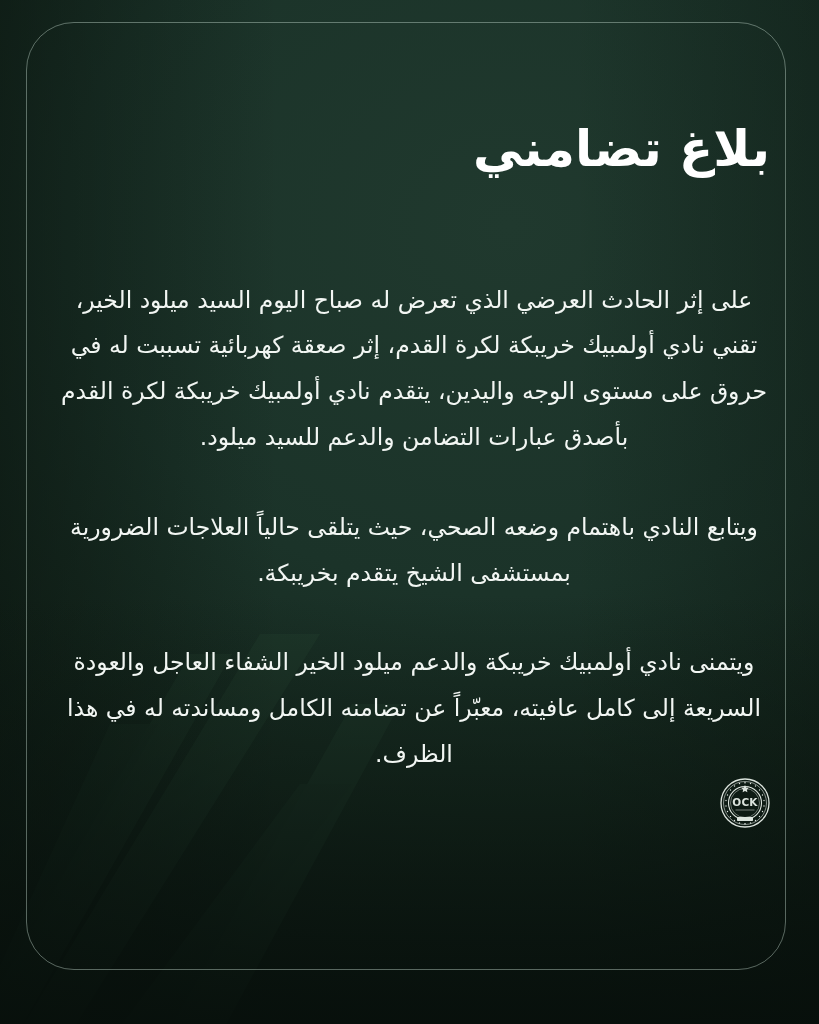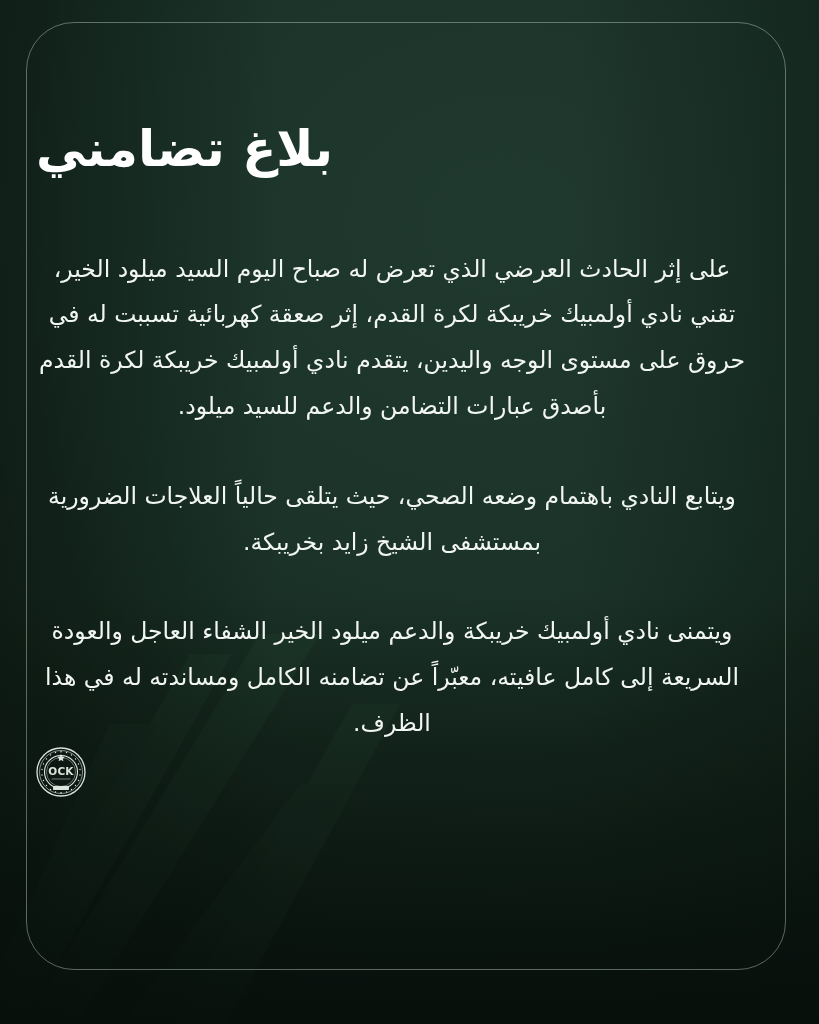--- a/index.html
+++ b/index.html
@@ -54,43 +54,43 @@
     height: 948px;
     border: 1.2px solid rgba(200, 222, 210, 0.42);
     border-radius: 48px;
     box-sizing: border-box;
     pointer-events: none;
   }
 
   
   .content {
     position: absolute;
-    left: 36px;
+    left: 58px;
     top: 22px;
     width: 712px;
     height: 724px;
     box-sizing: border-box;
     display: flex;
     flex-direction: column;
-    align-items: flex-end;
+    align-items: flex-start;
   }
 
   .title {
     margin: 0;
     padding-top: 96px;
     text-align: center;
     color: #ffffff;
     font-size: 50px;
     font-weight: 700;
     line-height: 1.25;
     letter-spacing: 0;
   }
 
   .body {
-    margin-top: 66px;
+    margin-top: 97px;
     color: #f2f6f3;
     font-size: 23.5px;
     line-height: 1.95;
     font-weight: 400;
     text-align: center;
   }
 
   .para {
     margin: 0 0 44px 0;
     text-align: center;
@@ -136,21 +136,21 @@
   <div class="bg-vignette"></div>
 
   <div class="frame"></div>
 
   <div class="content">
 
     <h1 class="title">بلاغ تضامني</h1>
 
     <div class="body">
       <p class="para">على إثر الحادث العرضي الذي تعرض له صباح اليوم السيد ميلود الخير، تقني نادي أولمبيك خريبكة لكرة القدم، إثر صعقة كهربائية تسببت له في حروق على مستوى الوجه واليدين، يتقدم نادي أولمبيك خريبكة لكرة القدم بأصدق عبارات التضامن والدعم للسيد ميلود.</p>
-      <p class="para">ويتابع النادي باهتمام وضعه الصحي، حيث يتلقى حالياً العلاجات الضرورية بمستشفى الشيخ زايد بخريبكة.</p>
+      <p class="para">ويتابع النادي باهتمام وضعه الصحي، حيث يتلقى حالياً العلاجات الضرورية بمستشفى الشيخ يتقدم بخريبكة.</p>
       <p class="para">ويتمنى نادي أولمبيك خريبكة والدعم ميلود الخير الشفاء العاجل والعودة السريعة إلى كامل عافيته، معبّراً عن تضامنه الكامل ومساندته له في هذا الظرف.</p>
     </div>
 
     <div class="spacer"></div>
 
     <div class="logo-wrap">
       <svg class="logo" viewBox="0 0 100 100" aria-hidden="true">
         <circle cx="50" cy="50" r="48" fill="none" stroke="#e8efe9" stroke-width="2.6"></circle>
         <circle cx="50" cy="50" r="43" fill="none" stroke="#e8efe9" stroke-width="1.2"></circle>
         <circle cx="50" cy="50" r="33" fill="none" stroke="#e8efe9" stroke-width="2.2"></circle>

